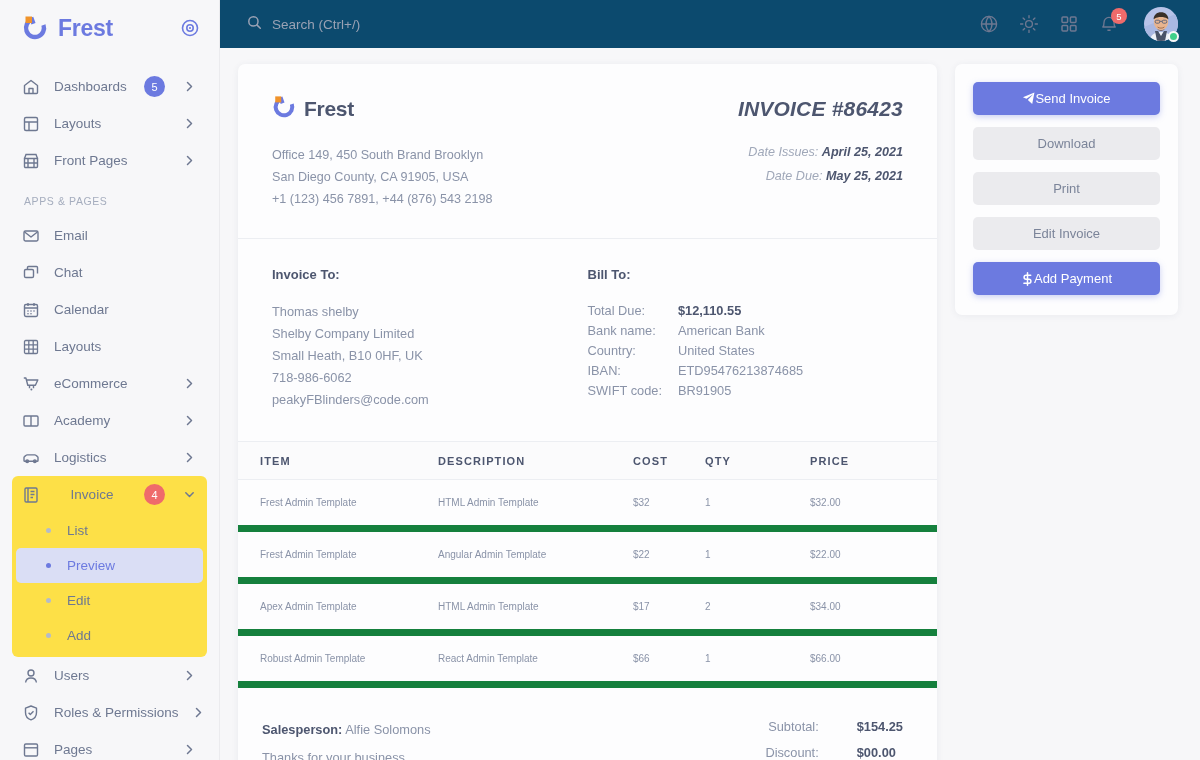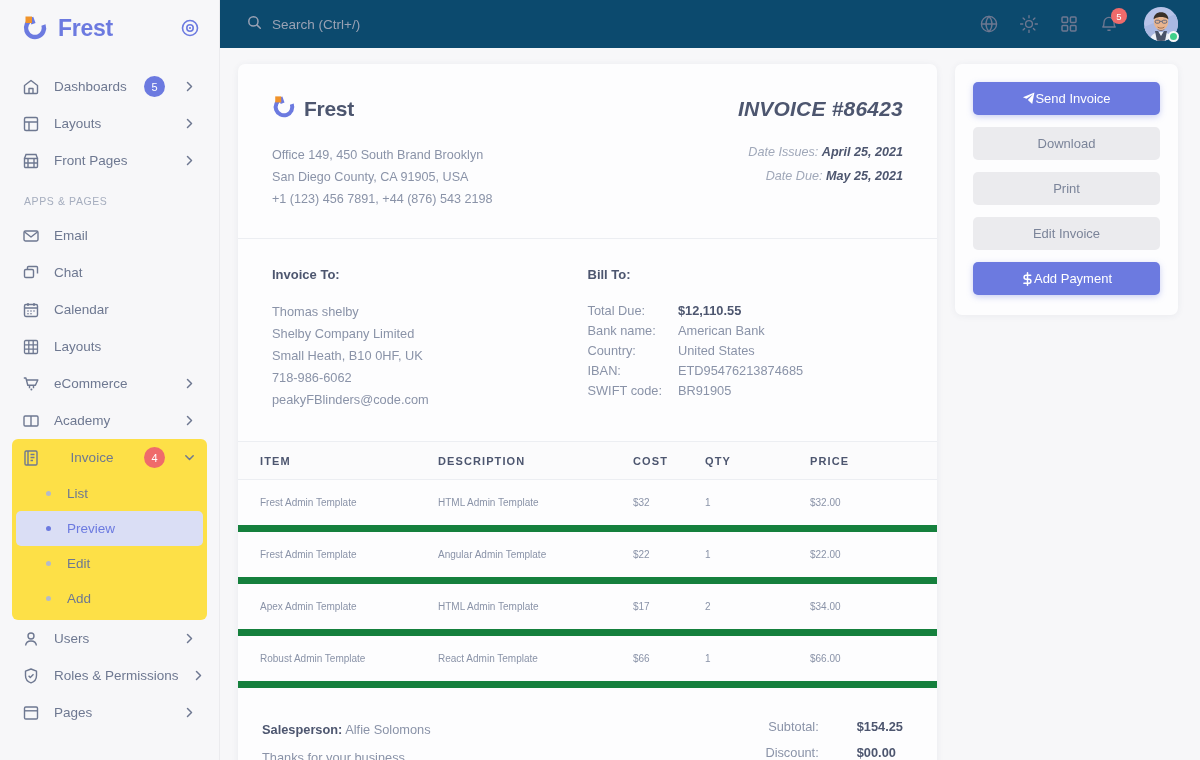--- a/index.html
+++ b/index.html
@@ -343,20 +343,35 @@
           </svg>
       </span>
       <span class="label">Academy</span>
       <span class="chev">
         <svg width="11" height="11" viewBox="0 0 11 11" fill="none" stroke="#6e7891" stroke-width="1.5" stroke-linecap="round" stroke-linejoin="round">
             <path d="M3.5 1.5 7.5 5.5 3.5 9.5"></path>
           </svg>
       </span>
     </div>
 
+    <div class="nav-item">
+      <span class="ico">
+        <svg width="18" height="18" viewBox="0 0 18 18" fill="none" stroke="#6e7891" stroke-width="1.4" stroke-linejoin="round">
+            <path d="M2 11.5V8.6c0-.4.2-.8.5-1l1.6-1.3c.3-.3.7-.4 1.1-.4h7.6c.4 0 .8.1 1.1.4l1.6 1.3c.3.2.5.6.5 1v2.9a.8.8 0 0 1-.8.8H2.8a.8.8 0 0 1-.8-.8z"></path>
+            <circle cx="5.2" cy="12.3" r="1.3"></circle>
+            <circle cx="12.8" cy="12.3" r="1.3"></circle>
+          </svg>
+      </span>
+      <span class="label">Logistics</span>
+      <span class="chev">
+        <svg width="11" height="11" viewBox="0 0 11 11" fill="none" stroke="#6e7891" stroke-width="1.5" stroke-linecap="round" stroke-linejoin="round">
+            <path d="M3.5 1.5 7.5 5.5 3.5 9.5"></path>
+          </svg>
+      </span>
+    </div>
 
     <div class="group">
       <div class="nav-item">
         <span class="ico">
           <svg width="18" height="18" viewBox="0 0 18 18" fill="none" stroke="#6e7891" stroke-width="1.4" stroke-linejoin="round">
               <rect x="3" y="2" width="12" height="14" rx="1.2"></rect>
               <path d="M6 2v14M8.5 5.5h4M8.5 8.5h4M8.5 11.5h2.5"></path>
             </svg>
         </span>
         <span class="label">Invoice</span>

